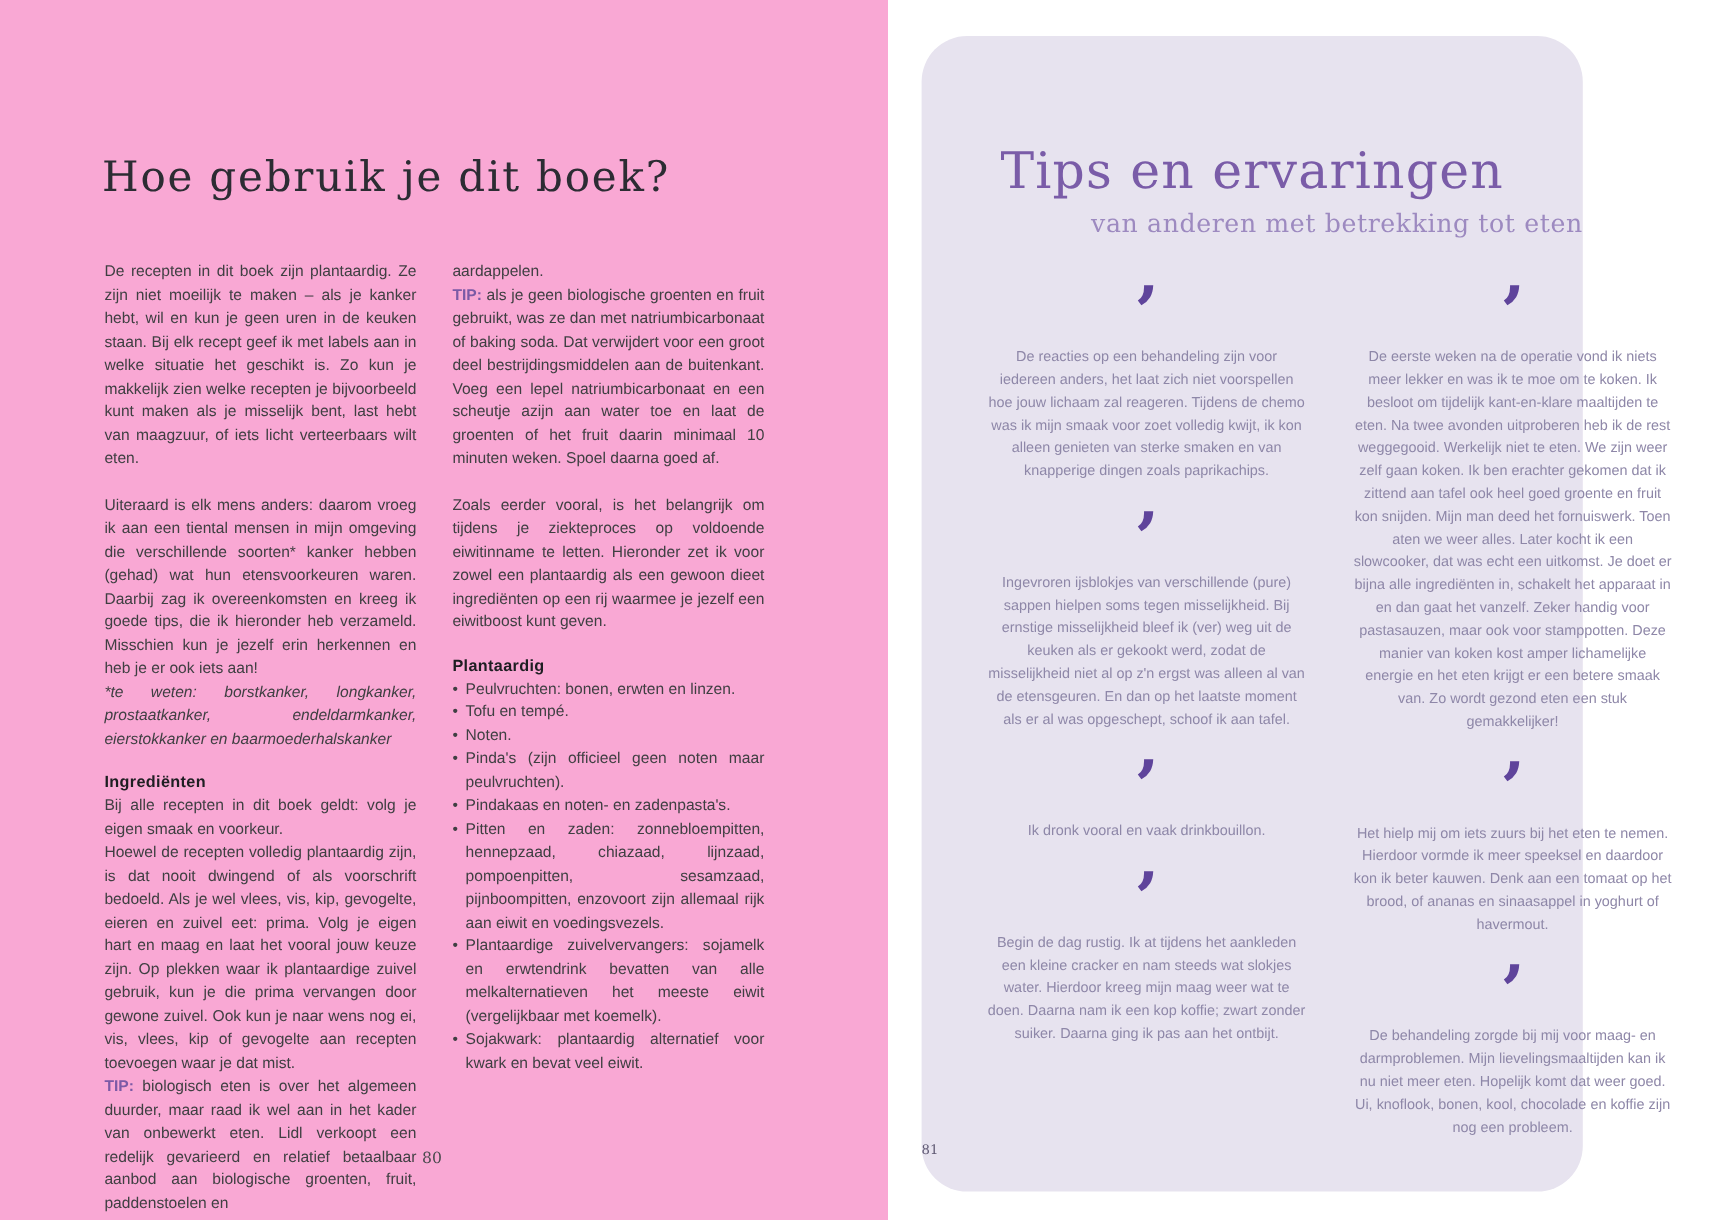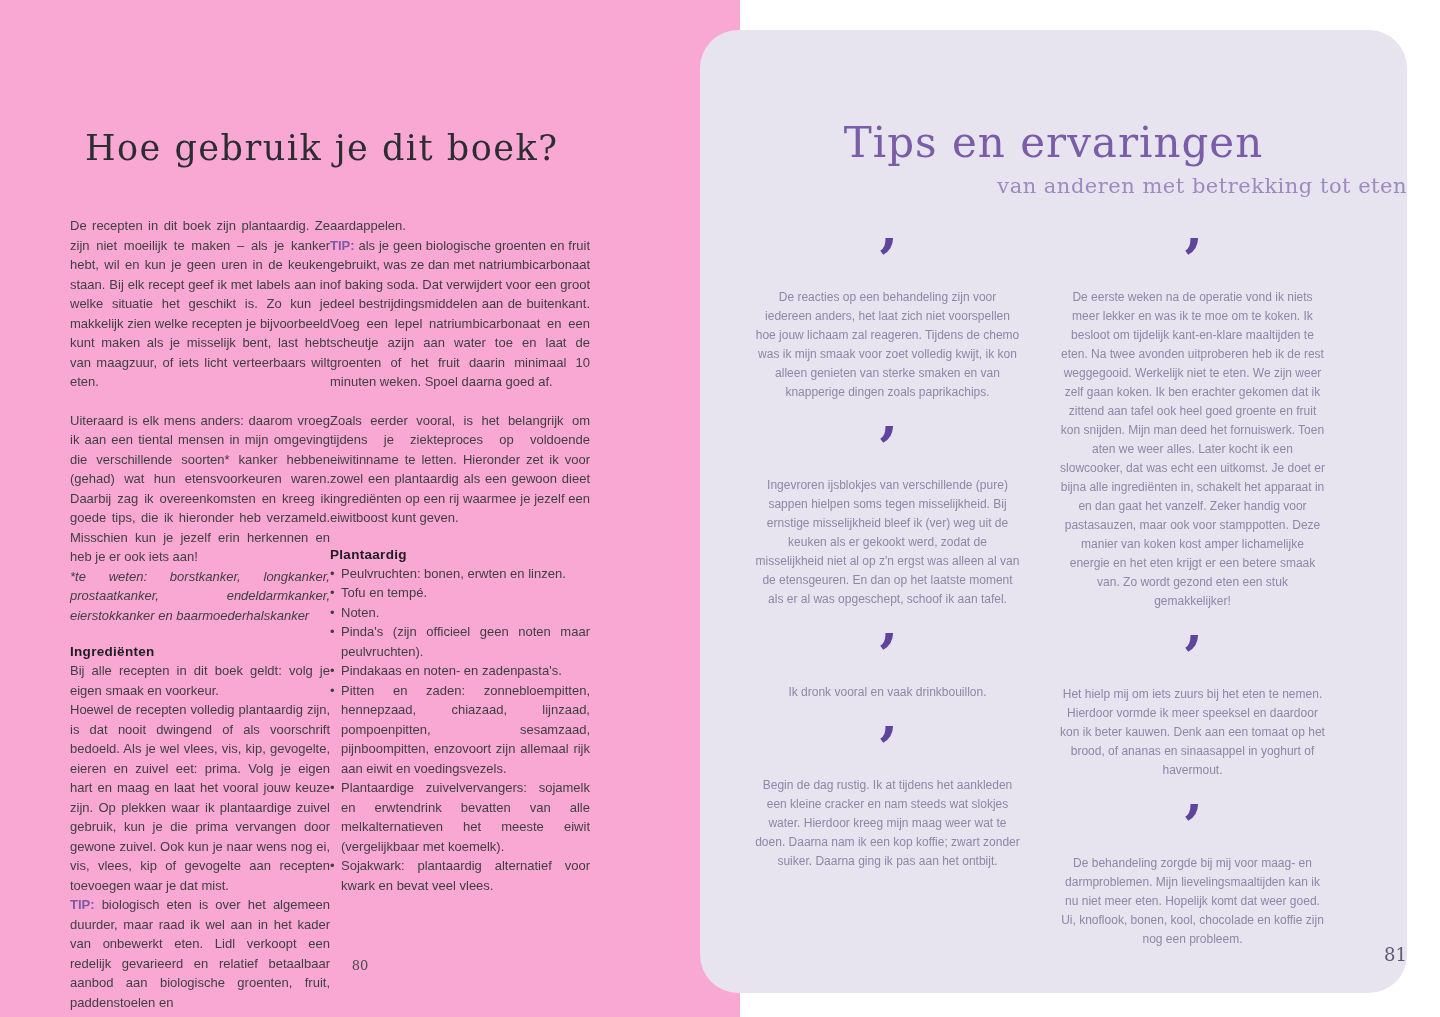--- a/index.html
+++ b/index.html
@@ -10,21 +10,21 @@
     position: relative;
     overflow: hidden;
   }
   
   .left-page { position: absolute; left: 0; top: 0; width: 740px; height: 1017px; background: #f9a8d4; }
   .l-title {
     position: absolute; left: 85px; top: 128px; margin: 0;
     font-family: "DejaVu Serif", serif; font-weight: 400;
     font-size: 35px; color: #2c2c33; letter-spacing: 1.5px;
   }
-  .cols { position: absolute; left: 70px; top: 216px; width: 550px; display: flex; }
+  .cols { position: absolute; left: 87px; top: 216px; width: 550px; display: flex; gap: 30px; }
   .col { width: 260px; }
   .body {
     font-size: 13px; line-height: 19.5px; color: #3f3f42;
     text-align: justify; margin: 0; hyphens: none;
   }
   .gap { margin-bottom: 19px; }
   .footnote { font-style: italic; }
   .subhead {
     font-size: 13.5px; font-weight: bold; color: #1e1e22;
     margin: 0 0 2px 0; letter-spacing: 0.3px;
@@ -35,21 +35,21 @@
     position: relative; padding-left: 11px;
     font-size: 13px; line-height: 19.5px; color: #3f3f42; text-align: justify;
   }
   .bullets li::before { content: "\2022"; position: absolute; left: 0; top: 0; color: #3f3f42; }
   .pagenum-left {
     position: absolute; left: 85px; top: 958px; width: 550px; text-align: center;
     font-family: "DejaVu Serif", serif; font-size: 13px; color: #4a4a4e;
   }
   
   .panel {
-    position: absolute; left: 700px; top: 30px; width: 707px; height: 963px;
+    position: absolute; left: 768px; top: 30px; width: 551px; height: 963px;
     background: #e7e3ef; border-radius: 38px;
   }
   .r-title {
     position: absolute; top: 88px; left: 0; width: 100%; margin: 0;
     text-align: center; font-family: "DejaVu Serif", serif; font-weight: 400;
     font-size: 42px; color: #7a5ca8; letter-spacing: 1px;
   }
   .r-subtitle {
     position: absolute; top: 144px; left: 0; width: 100%;
     text-align: right; font-family: "DejaVu Serif", serif;
@@ -59,22 +59,22 @@
   .qcol { flex: 1; }
   .quote { margin: 0 0 24px 0; text-align: center; }
   .qmark {
     font-family: "DejaVu Serif", serif; font-weight: bold;
     font-size: 58px; color: #5f449b; line-height: 44px; height: 46px;
   }
   .quote blockquote {
     margin: 4px 0 0 0; font-size: 12px; line-height: 19px; color: #8e87a8;
   }
   .pagenum-right {
-    position: absolute; bottom: 28px; left: 0; width: 100%; text-align: right;
-    font-family: "DejaVu Serif", serif; font-size: 18px; color: #5e5872;
+    position: absolute; bottom: 28px; left: 0; width: 100%; text-align: left;
+    font-family: "DejaVu Serif", serif; font-size: 11px; color: #5e5872;
   }
 </style>
 </head>
 <body>
 
 <div>
 
   <section class="left-page">
     <h1 class="l-title">Hoe gebruik je dit boek?</h1>
 
@@ -95,21 +95,21 @@
         <p class="body gap">Zoals eerder vooral, is het belangrijk om tijdens je ziekteproces op voldoende eiwitinname te letten. Hieronder zet ik voor zowel een plantaardig als een gewoon dieet ingrediënten op een rij waarmee je jezelf een eiwitboost kunt geven.</p>
         <h3 class="subhead">Plantaardig</h3>
         <ul class="bullets">
           <li><span>Peulvruchten: bonen, erwten en linzen.</span></li>
           <li><span>Tofu en tempé.</span></li>
           <li><span>Noten.</span></li>
           <li><span>Pinda's (zijn officieel geen noten maar peulvruchten).</span></li>
           <li><span>Pindakaas en noten- en zadenpasta's.</span></li>
           <li><span>Pitten en zaden: zonnebloempitten, hennepzaad, chiazaad, lijnzaad, pompoenpitten, sesamzaad, pijnboompitten, enzovoort zijn allemaal rijk aan eiwit en voedingsvezels.</span></li>
           <li><span>Plantaardige zuivelvervangers: sojamelk en erwtendrink bevatten van alle melkalternatieven het meeste eiwit (vergelijkbaar met koemelk).</span></li>
-          <li><span>Sojakwark: plantaardig alternatief voor kwark en bevat veel vlees.</span></li>
+          <li><span>Sojakwark: plantaardig alternatief voor kwark en bevat veel eiwit.</span></li>
         </ul>
       </div>
     </div>
 
     <div class="pagenum-left">80</div>
   </section>
 
   <section class="panel">
     <h2 class="r-title">Tips en ervaringen</h2>
     <div class="r-subtitle">van anderen met betrekking tot eten</div>

